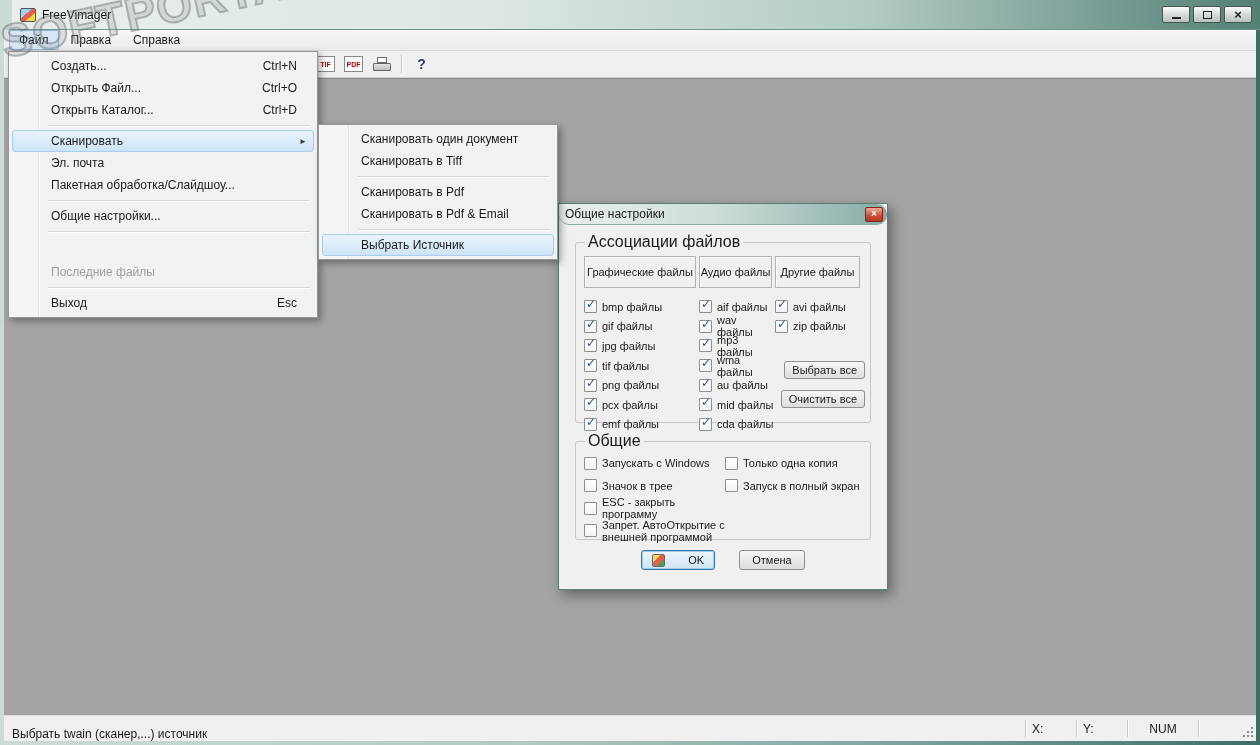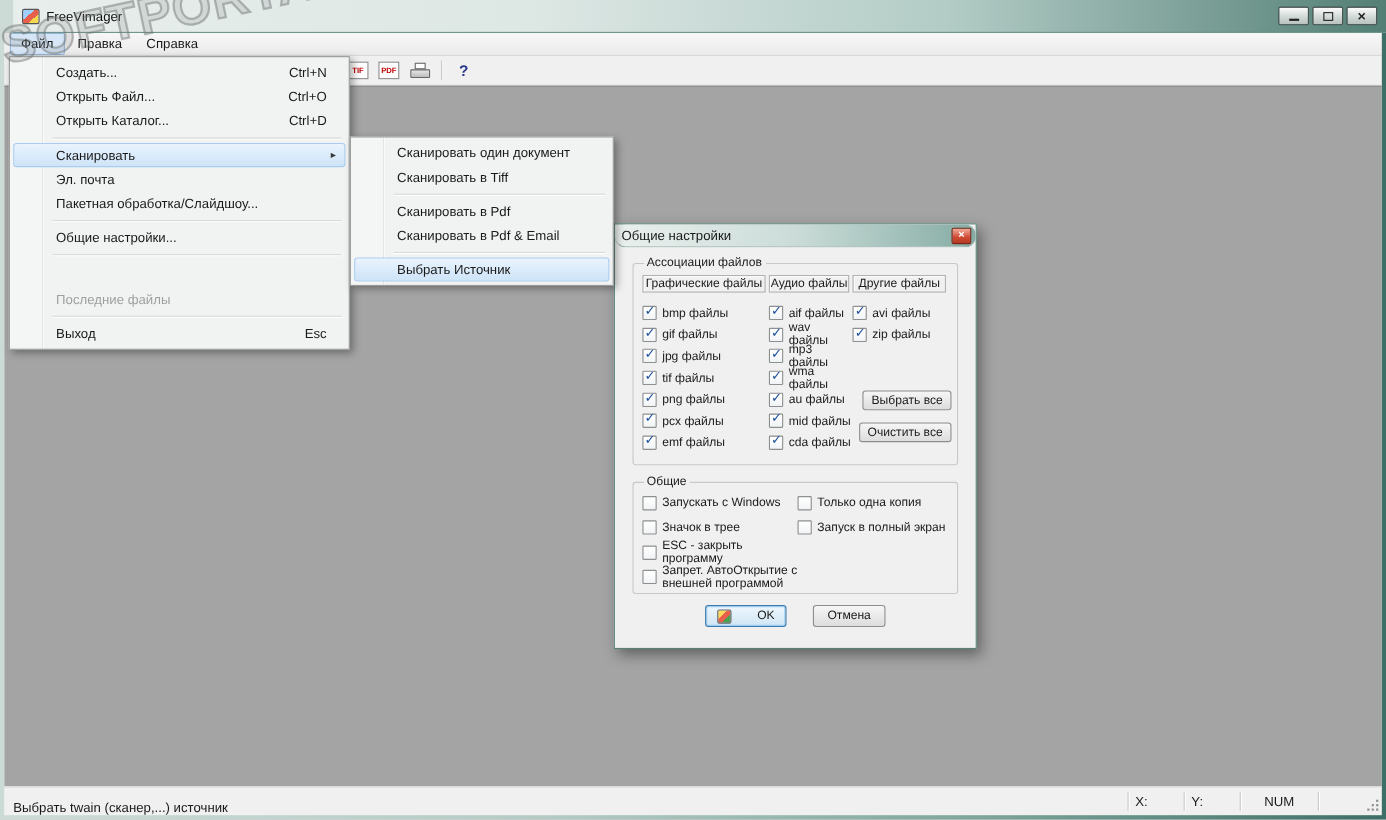--- a/index.html
+++ b/index.html
@@ -128,30 +128,30 @@
     border: 1px solid #7e2619; border-radius: 2px;
     color: #fff; font-size: 10px; font-weight: bold; line-height: 1;
     display: flex; align-items: center; justify-content: center;
   }
   .dlg-body { position: relative; padding: 8px 16px 0 16px; height: calc(100% - 21px); }
 
   fieldset.group {
     border: 1px solid #c8c8c8; border-radius: 3px; position: relative;
     padding: 2px 6px 2px 8px;
   }
-  legend { padding: 0 3px; margin-left: 1px; font-size: 11px; }
+  legend { padding: 0 3px; margin-left: 1px; font-size: 16px; }
 
   .assoc { height: 190px; }
   #assoc-cols { display: flex; margin-top: 3px; }
   .assoc-col { display: flex; flex-direction: column; flex: none; }
   .col0 { width: 115px; }
   .col1 { width: 76px; }
   .col2 { width: 88px; }
   .col-header {
-    height: 16px; border: 1px solid #b2b2b2; background: #f0f0f0;
+    height: 32px; border: 1px solid #b2b2b2; background: #f0f0f0;
     box-shadow: inset 1px 1px 0 #ffffff;
     display: flex; align-items: center; justify-content: center;
     margin-bottom: 9px; margin-right: 3px; white-space: nowrap; padding: 0 2px;
   }
   .cb-row { display: flex; align-items: center; height: 19.6px; cursor: default; }
   .cb {
     width: 13px; height: 13px; flex: none; margin-right: 5px; position: relative;
     border: 1px solid #8e8f8f; border-radius: 1px;
     background: linear-gradient(#ffffff, #f1f4f6);
   }

